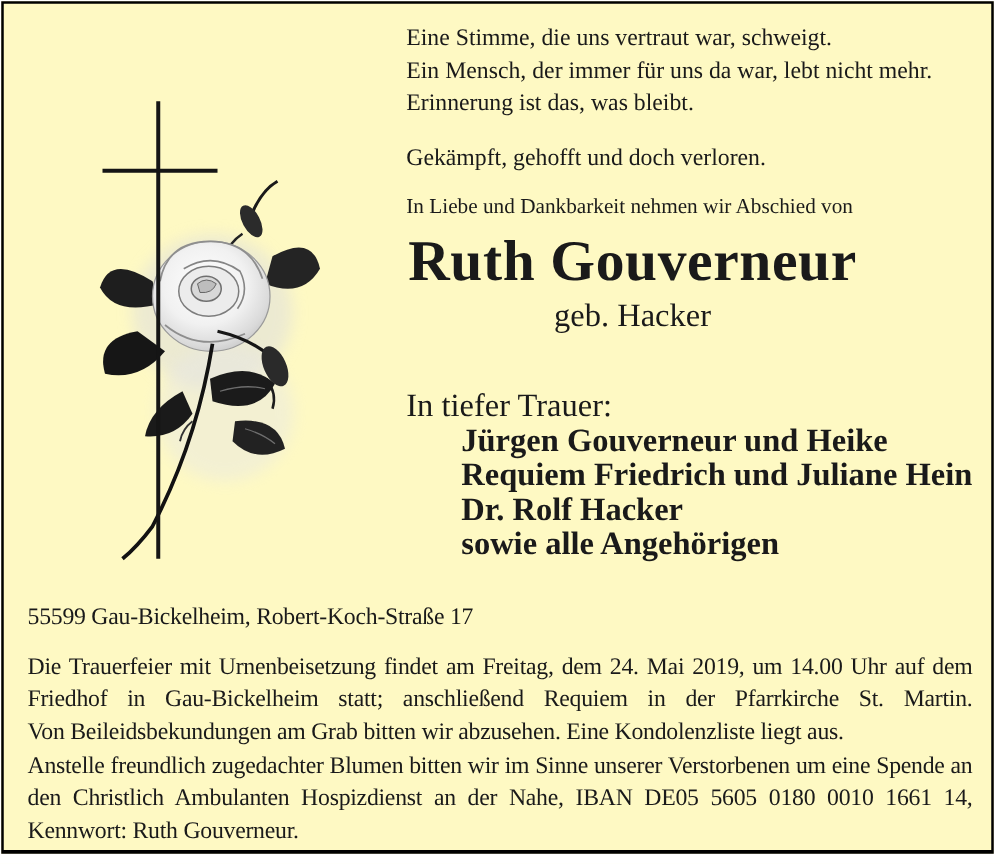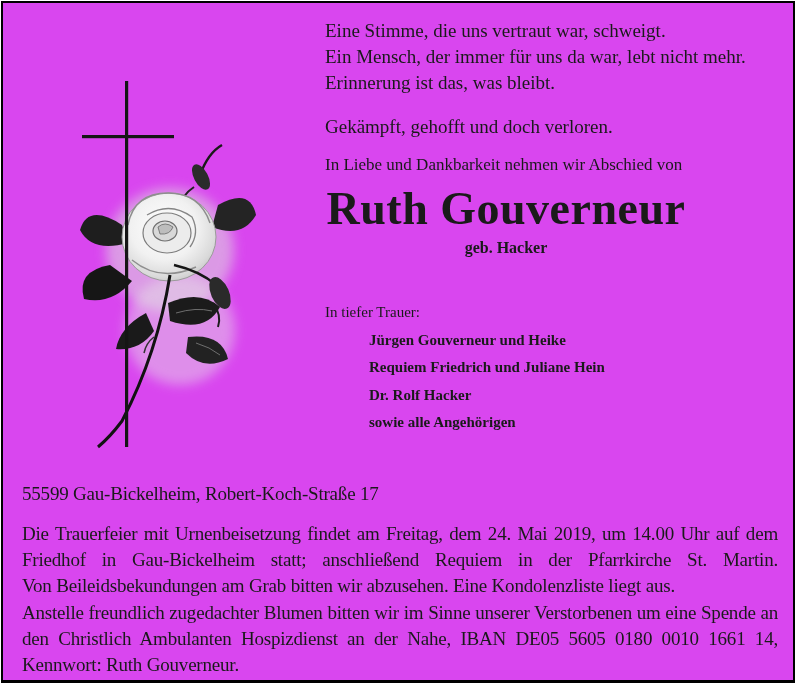--- a/index.html
+++ b/index.html
@@ -14,21 +14,21 @@
     font-family: "Liberation Serif", "DejaVu Serif", serif;
     color: #1a1a1a;
     overflow: hidden;
   }
   .notice {
     position: absolute;
     left: 1px;
     top: 1px;
     width: 790px;
     height: 677px;
-    background: #d946ef;
+    background: #fef9c3;
     border: 2px solid #000000;
     border-bottom-width: 3px;
   }
   .illustration {
     position: absolute;
     left: 47px;
     top: 72px;
     width: 220px;
     height: 400px;
   }
@@ -64,37 +64,37 @@
     text-align: center;
   }
   .deceased-name {
     font-size: 46px;
     font-weight: 700;
     line-height: 1.0;
     letter-spacing: 0.5px;
     white-space: nowrap;
   }
   .maiden-name {
-    font-size: 16px;
-    font-weight: 700;
+    font-size: 26px;
+    font-weight: 400;
     margin-top: 7px;
     line-height: 1.1;
   }
   .dates {
     font-size: 20px;
     font-weight: 700;
     margin-top: 8px;
     line-height: 1.1;
   }
   .dates .birth { margin-right: 28px; }
   .mourning-block {
     position: absolute;
     left: 322px;
-    top: 296px;
-    font-size: 15px;
+    top: 308px;
+    font-size: 26px;
     line-height: 27.5px;
     white-space: nowrap;
   }
   .mourning-header { font-weight: 400; }
   .mourner { font-weight: 700; margin-left: 44px; }
   .address {
     position: absolute;
     left: 19px;
     top: 478px;
     font-size: 19px;

